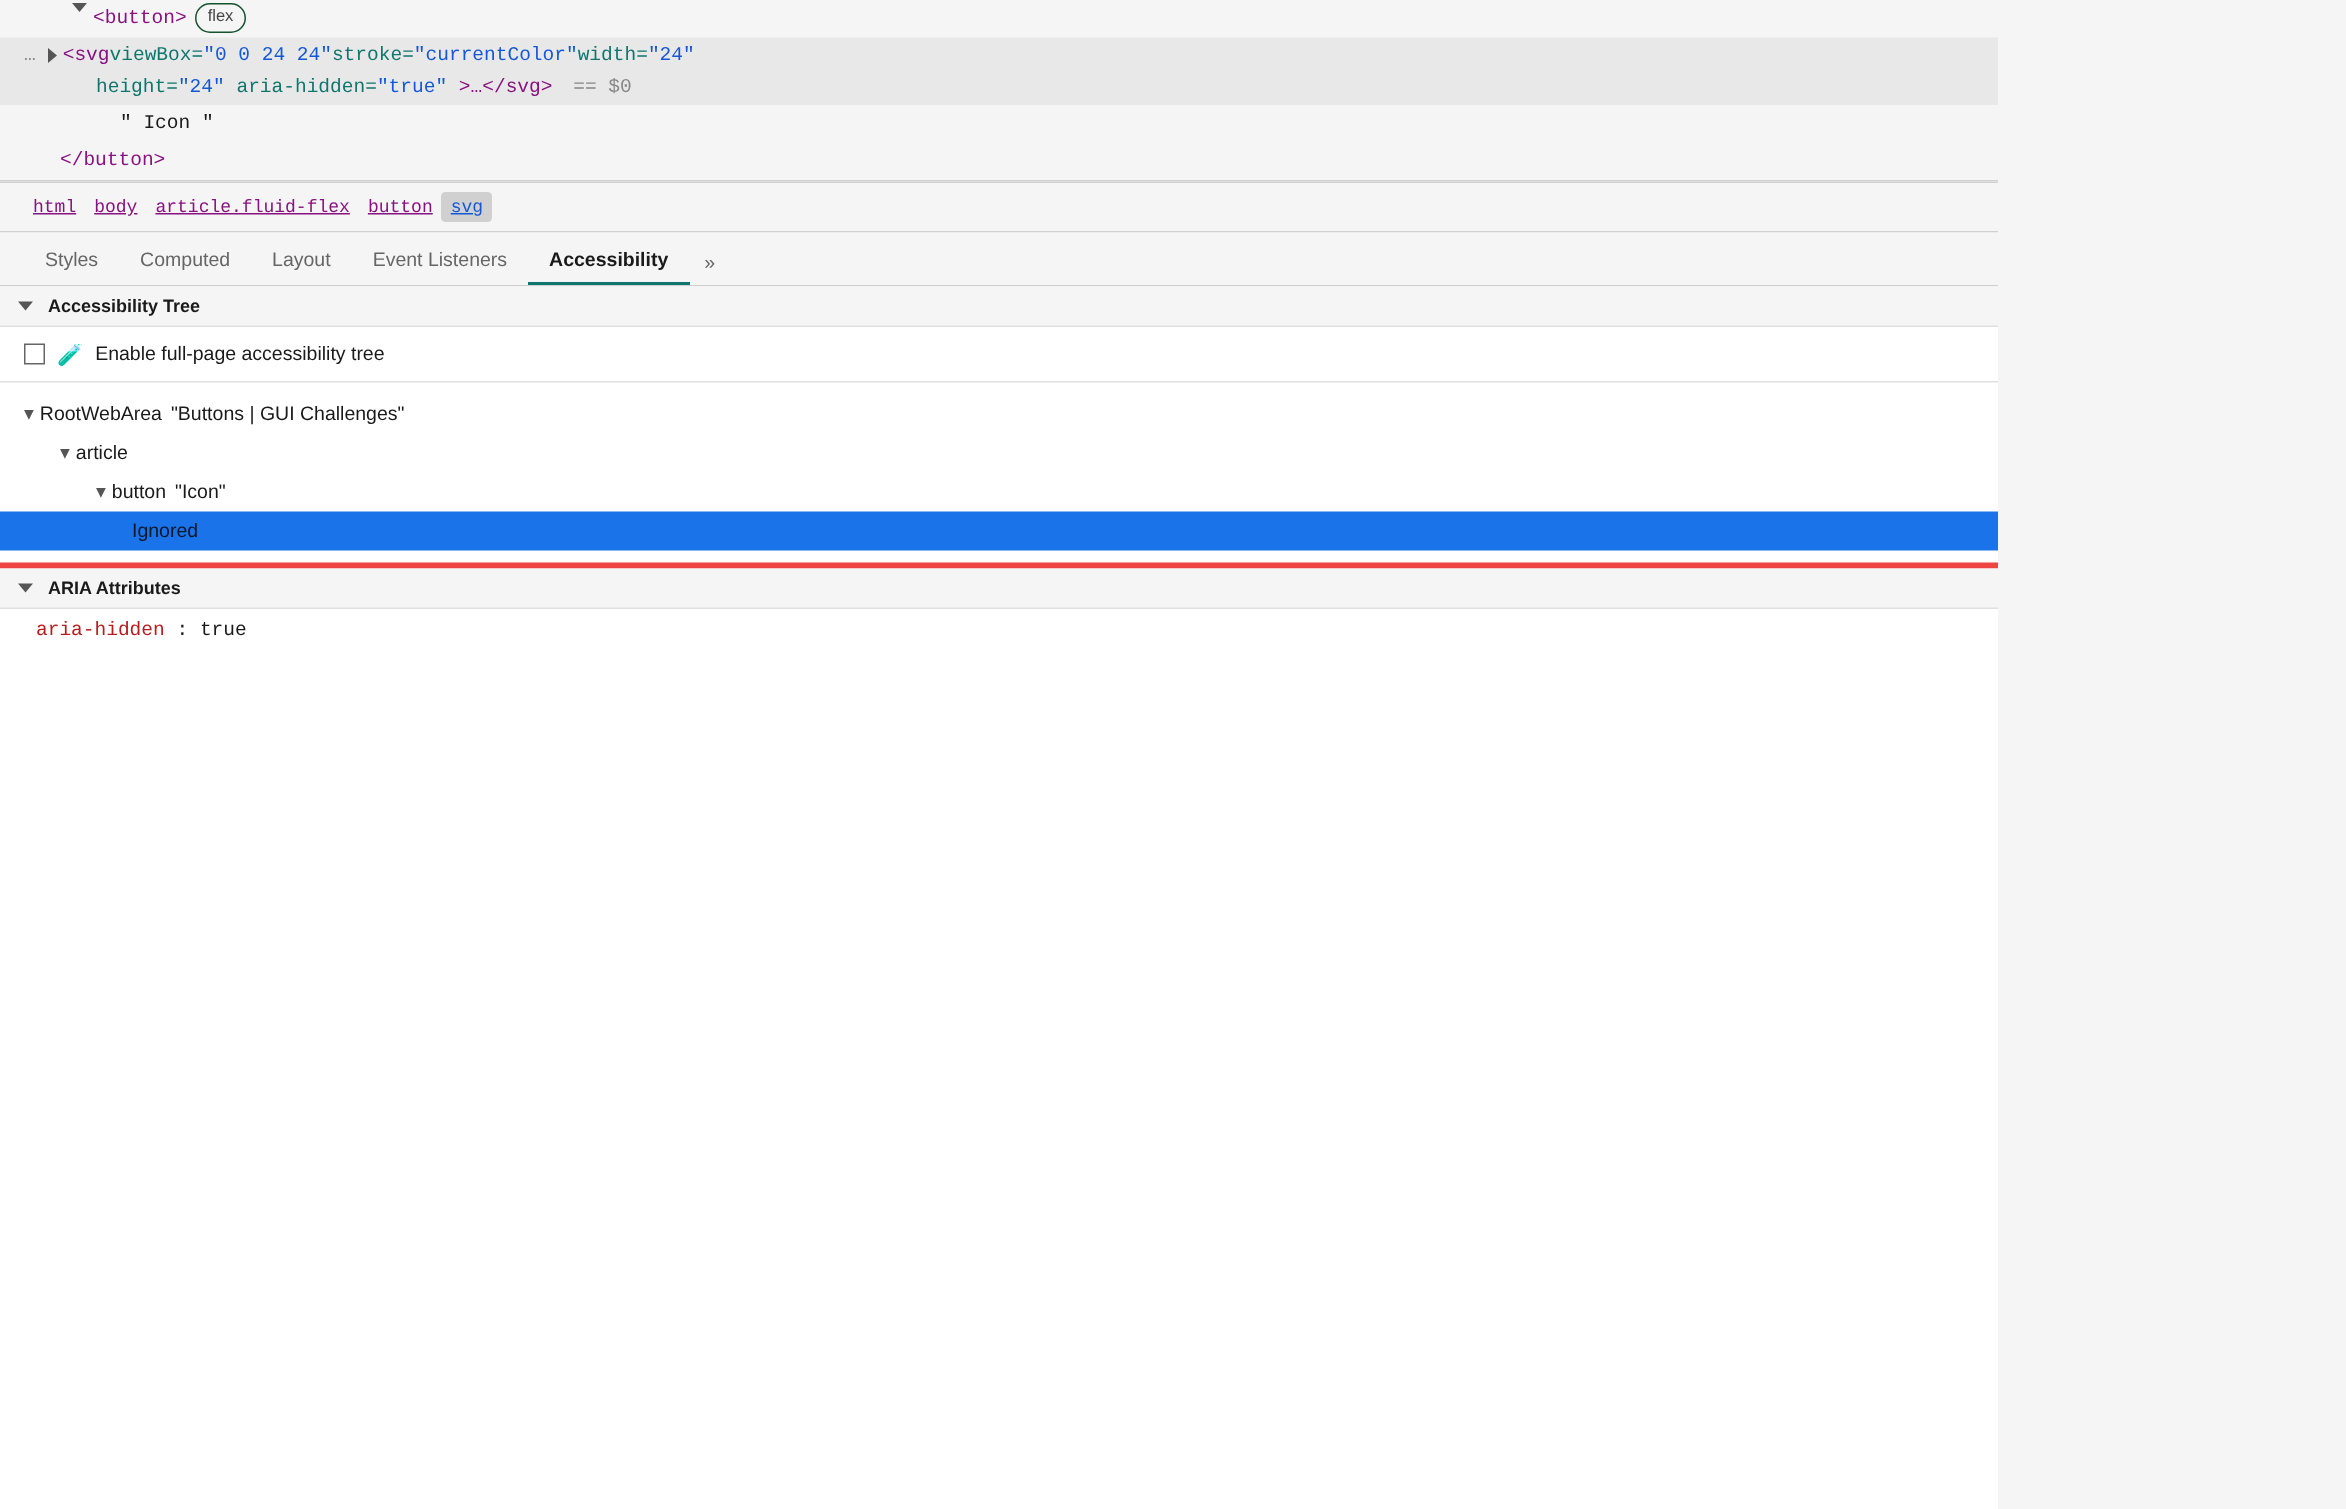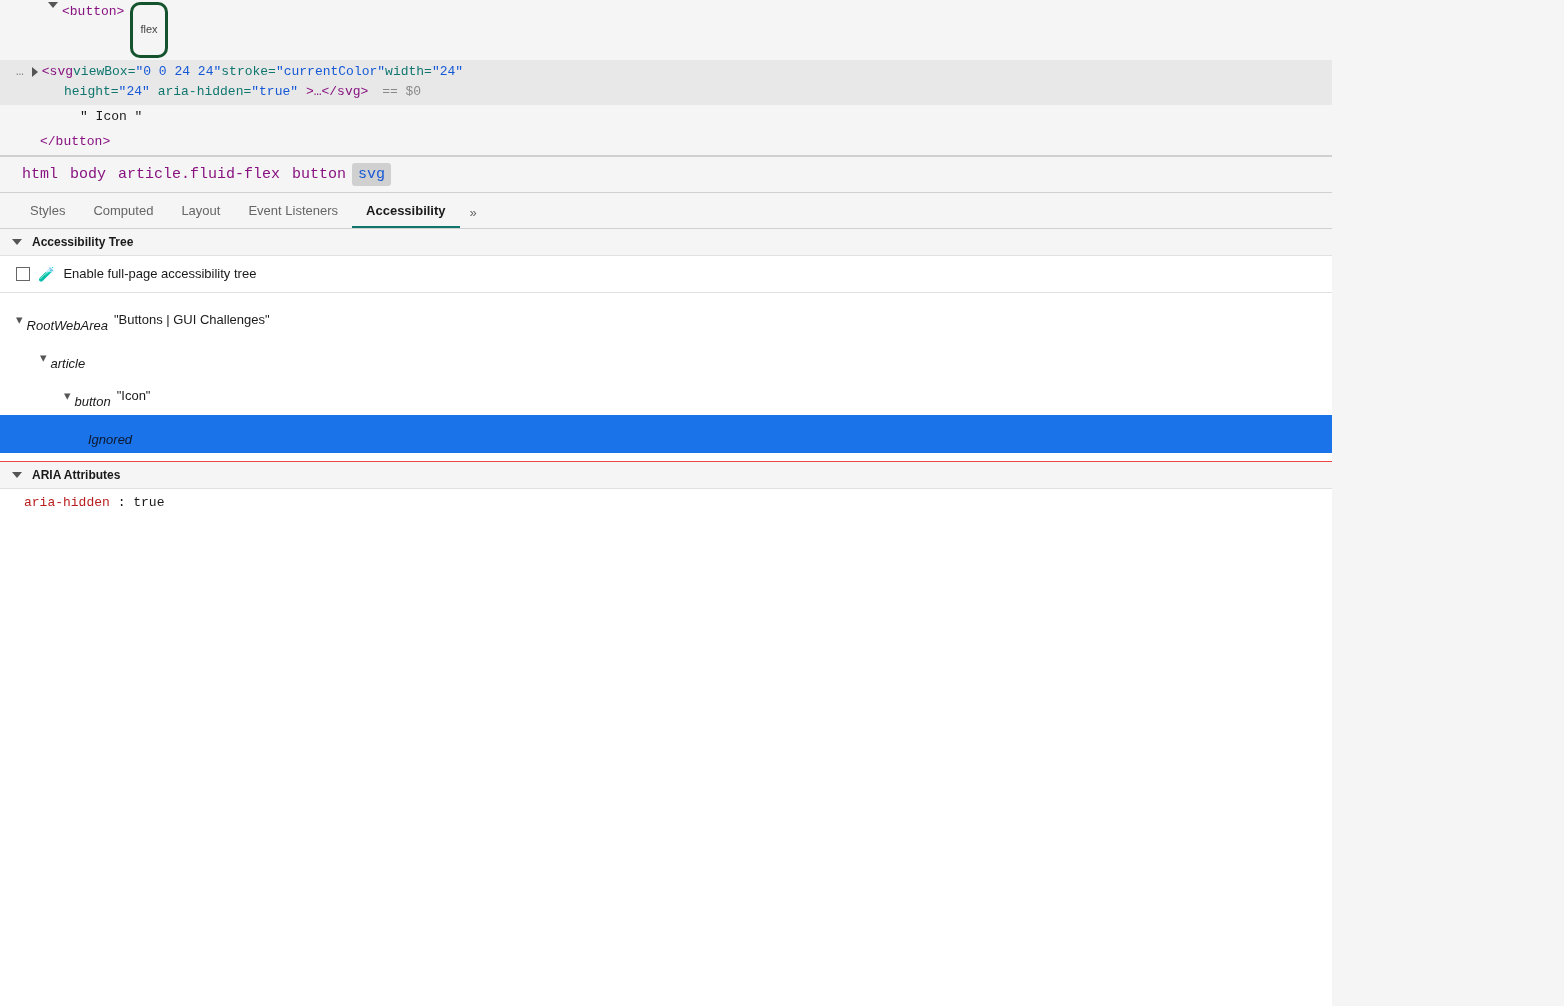--- a/index.html
+++ b/index.html
@@ -73,47 +73,48 @@
       height: 0;
       border-top: 5px solid transparent;
       border-bottom: 5px solid transparent;
       border-left: 6px solid #555;
       margin-right: 4px;
       vertical-align: middle;
     }
 
     .flex-badge {
       display: inline-block;
-      border: 3px solid #14532d;
+      border: 1px solid #14532d;
       border-radius: 10px;
-      padding: 16px 7px;
+      padding: 0px 7px;
       font-size: 11px;
       color: #444;
       margin-left: 6px;
       font-family: -apple-system, BlinkMacSystemFont, 'Segoe UI', sans-serif;
       vertical-align: middle;
     }
 
     
     .breadcrumb-bar {
       background: #f5f5f5;
       border-top: 1px solid #d0d0d0;
       border-bottom: 1px solid #d0d0d0;
       display: flex;
       align-items: center;
       padding: 6px 16px;
       gap: 0;
     }
 
     .breadcrumb-item {
       color: #881280;
-      font-size: 15px;
+      font-size: 12px;
       font-family: 'Menlo', 'Monaco', 'Courier New', monospace;
       padding: 3px 6px;
       cursor: pointer;
+      text-decoration: underline;
     }
 
     .breadcrumb-item.active {
       background: #d0d0d0;
       border-radius: 3px;
       color: #1558d6;
     }
 
     
     .tabs-bar {
@@ -209,27 +210,25 @@
       white-space: pre;
       cursor: default;
     }
 
     .a11y-row.selected {
       background: #1a73e8;
       color: #0f172a;
     }
 
     .a11y-row .node-type {
-      font-style: italic;
-      margin-top: 12px;
     }
 
     
     .aria-section {
-      border-top: 1px solid #ef4444;
+      border-top: 4px solid #ef4444;
     }
 
     .aria-attr-row {
       padding: 4px 24px;
       font-family: 'Menlo', 'Monaco', 'Courier New', monospace;
       font-size: 13px;
       line-height: 1.6;
     }
 
     .aria-attr-name {

